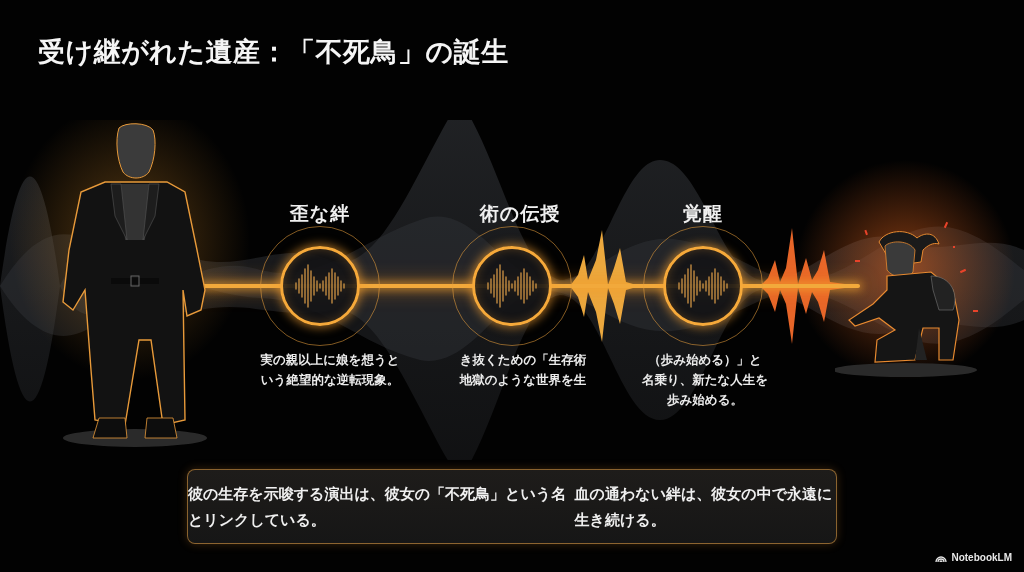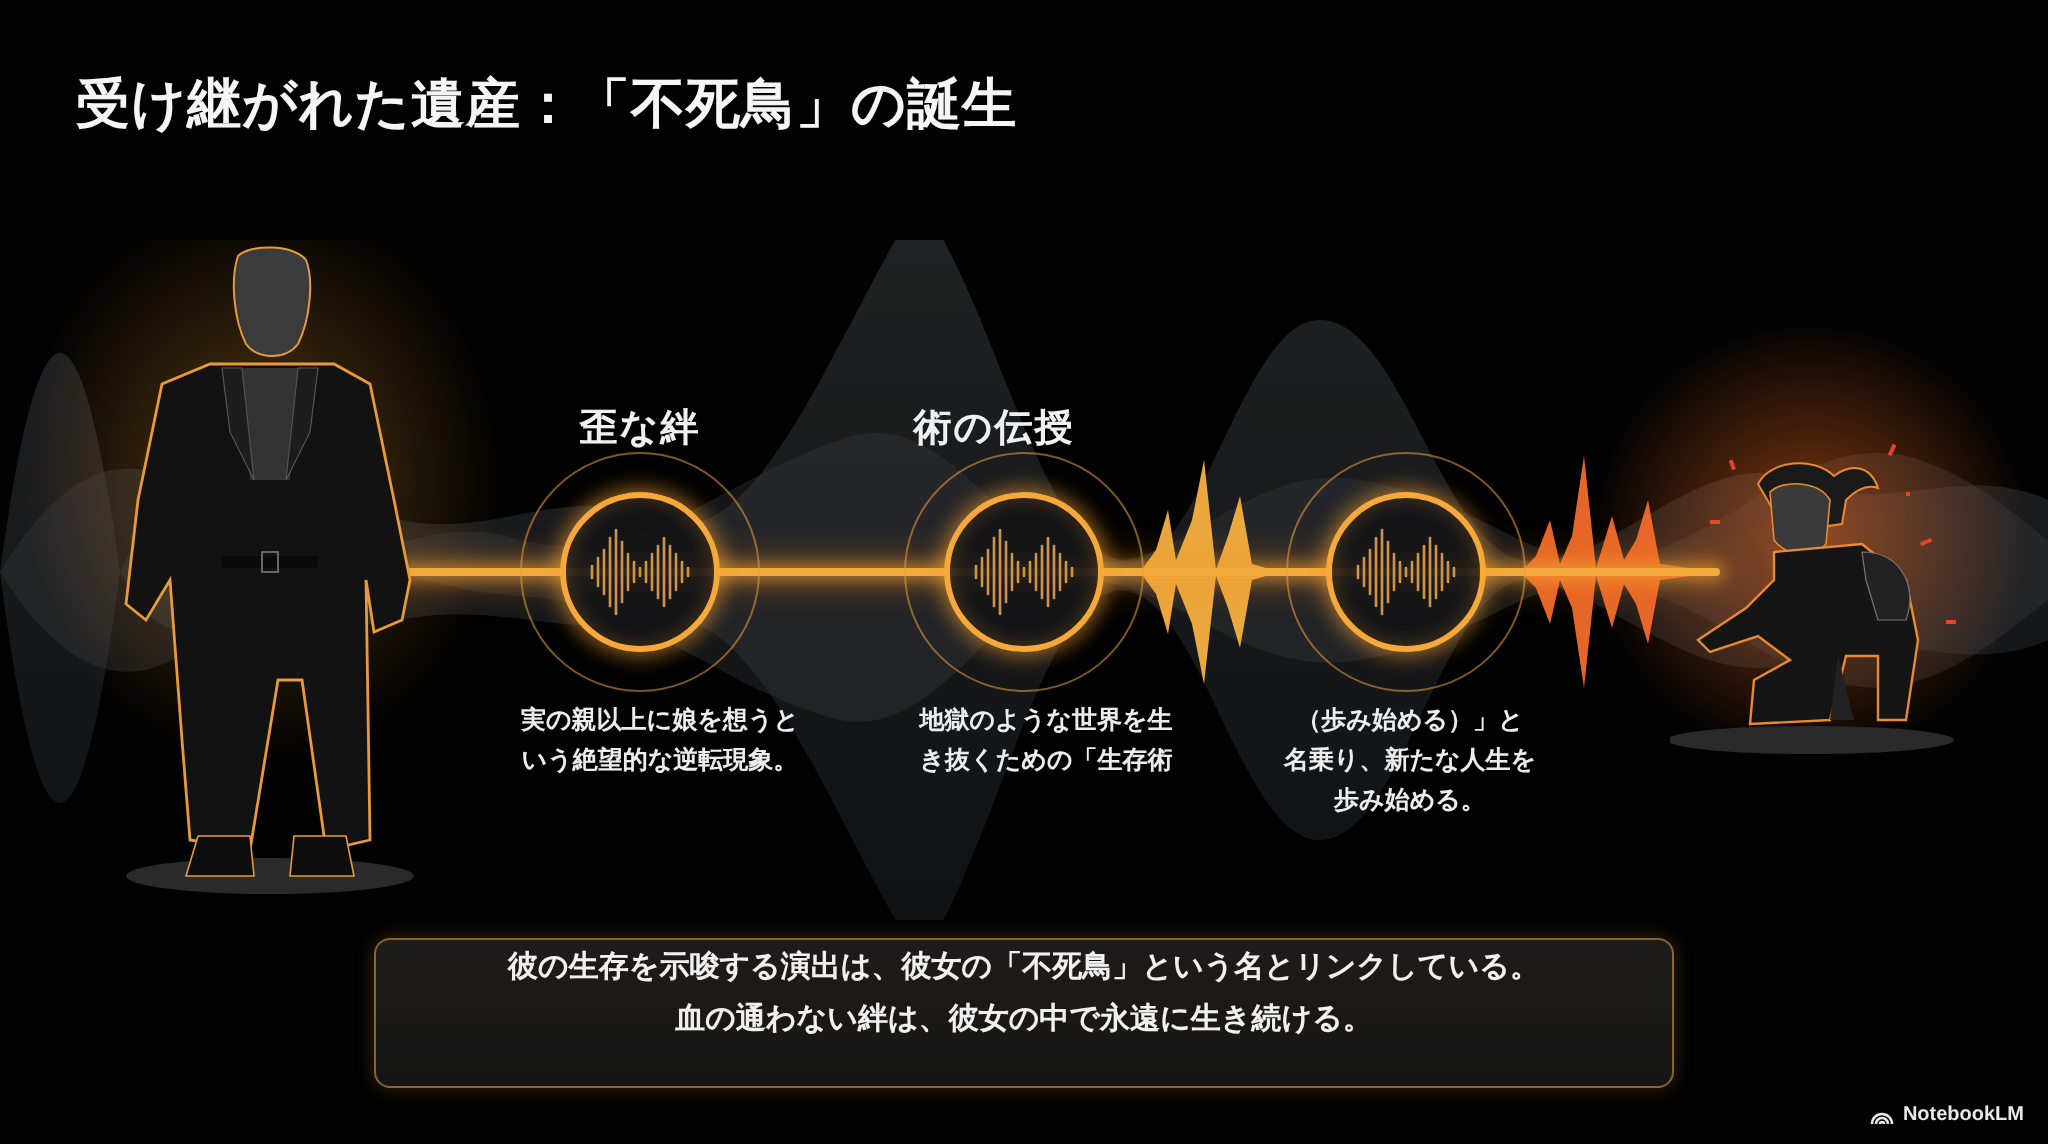--- a/index.html
+++ b/index.html
@@ -46,21 +46,21 @@
   }
 
   .figure { position: absolute; }
 
   .summary-box {
     position: absolute; left: 187px; top: 469px; width: 650px; height: 75px;
     border-radius: 8px;
     border: 1.5px solid rgba(200,140,60,0.65);
     background: linear-gradient(180deg, #1e1c1a 0%, #161616 100%);
     box-shadow: 0 0 10px rgba(220,140,50,0.25);
-    display: flex; flex-direction: column; align-items: center; justify-content: flex-start;
+    display: flex; flex-direction: row; align-items: center; justify-content: flex-end;
   }
   .summary-line { font-size: 15px; font-weight: bold; color: #f0f0f0; line-height: 26px; }
 
   .brand {
     position: absolute; right: 12px; bottom: 9px;
     display: flex; align-items: center; gap: 4px;
     font-size: 10px; color: #e8e8e8; font-family: "Liberation Sans", sans-serif; font-weight: bold;
   }
 </style>
 </head>
@@ -169,21 +169,21 @@
             <line x1="53" y1="23" x2="53" y2="27"></line>
         </g>
       </svg>
     </div>
   </div>
   <div class="node-desc" style="left:240px; top:350px; width:180px;">
     <div>実の親以上に娘を想うと</div>
     <div>いう絶望的な逆転現象。</div>
   </div>
 
-  <div class="node" style="left:427px; top:201px;">
+  <div class="node" style="left:450px; top:201px;">
     <div class="node-label">術の伝授</div>
   </div>
   <div class="node-ring" style="left:464px;">
     <div class="ring-outer"></div>
     <div class="ring-inner">
       <svg width="58" height="50" viewBox="0 0 58 50">
         <g stroke="#e3a24a" stroke-width="1.3" stroke-linecap="round" opacity="0.9">
           <line x1="5" y1="22" x2="5" y2="28"></line>
             <line x1="8" y1="18" x2="8" y2="32"></line>
             <line x1="11" y1="14" x2="11" y2="36"></line>
@@ -199,24 +199,27 @@
           <line x1="41" y1="8" x2="41" y2="42"></line>
             <line x1="44" y1="12" x2="44" y2="38"></line>
             <line x1="47" y1="16" x2="47" y2="34"></line>
           <line x1="50" y1="20" x2="50" y2="30"></line>
             <line x1="53" y1="23" x2="53" y2="27"></line>
         </g>
       </svg>
     </div>
   </div>
   <div class="node-desc" style="left:433px; top:350px; width:180px;">
+    <div>き抜くための「生存術</div>
     <div>地獄のような世界を生</div>
-    <div>き抜くための「生存術</div>
-  </div>
-
+  </div>
+
+  <div class="node" style="left:633px; top:201px;">
+    <div class="node-label">覚醒</div>
+  </div>
   <div class="node-ring" style="left:655px;">
     <div class="ring-outer"></div>
     <div class="ring-inner">
       <svg width="58" height="50" viewBox="0 0 58 50">
         <g stroke="#e3a24a" stroke-width="1.3" stroke-linecap="round" opacity="0.9">
           <line x1="5" y1="22" x2="5" y2="28"></line>
             <line x1="8" y1="18" x2="8" y2="32"></line>
             <line x1="11" y1="14" x2="11" y2="36"></line>
           <line x1="14" y1="8" x2="14" y2="42"></line>
             <line x1="17" y1="4" x2="17" y2="46"></line>

